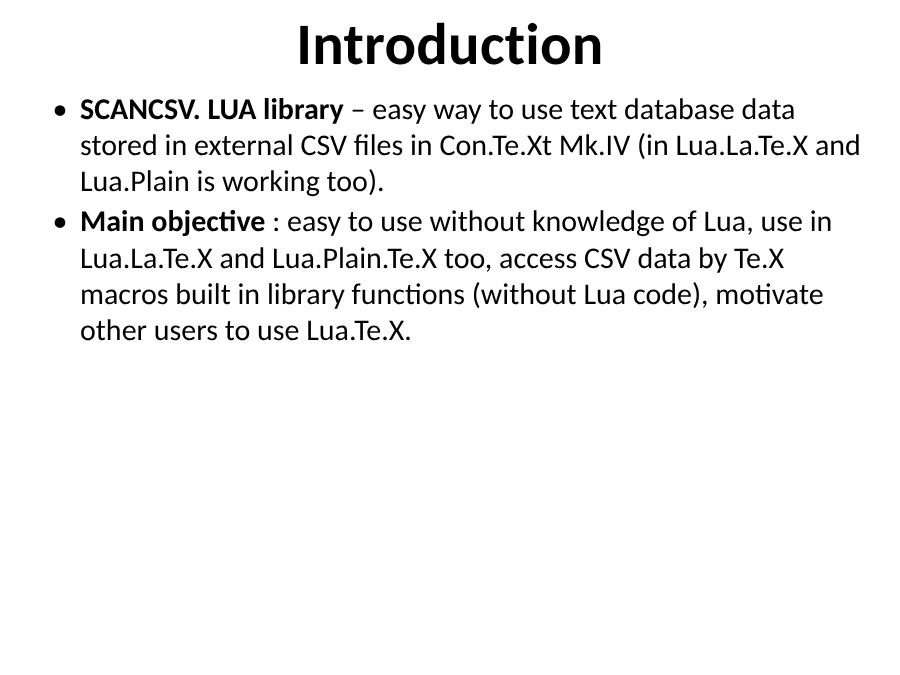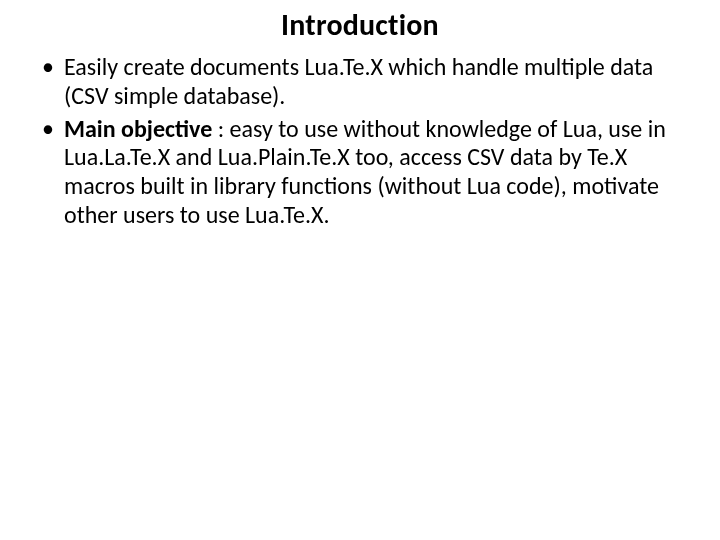--- a/index.html
+++ b/index.html
@@ -14,21 +14,21 @@
   }
   .slide {
     width: 720px;
     height: 540px;
     box-sizing: border-box;
     padding: 6px 30px 20px 30px;
   }
   .title {
     text-align: center;
     font-weight: 700;
-    font-size: 30px;
+    font-size: 47px;
     margin: 0 0 10px 0;
     letter-spacing: 0.2px;
   }
   ul.bullets {
     list-style: none;
     margin: 0;
     padding: 0;
   }
   ul.bullets > li {
     position: relative;
@@ -47,19 +47,19 @@
   }
   .b { font-weight: 700; }
 </style>
 </head>
 <body>
 
 <div class="slide">
   <h1 class="title">Introduction</h1>
   <ul class="bullets">
     <li>
-      <span class="b"></span><span>Easily create documents Lua.Te.X which handle multiple data (CSV simple database).</span>
+      <span class="b">SCANCSV. LUA library</span><span> – easy way to use text database data stored in external CSV files in Con.Te.Xt Mk.IV (in Lua.La.Te.X and Lua.Plain is working too).</span>
     </li>
     <li>
       <span class="b">Main objective </span><span>: easy to use without knowledge of Lua, use in Lua.La.Te.X  and Lua.Plain.Te.X too, access CSV data by Te.X macros built in library functions (without Lua code), motivate other users to use Lua.Te.X.</span>
     </li>
   </ul>
 </div>
 
 </body></html>

